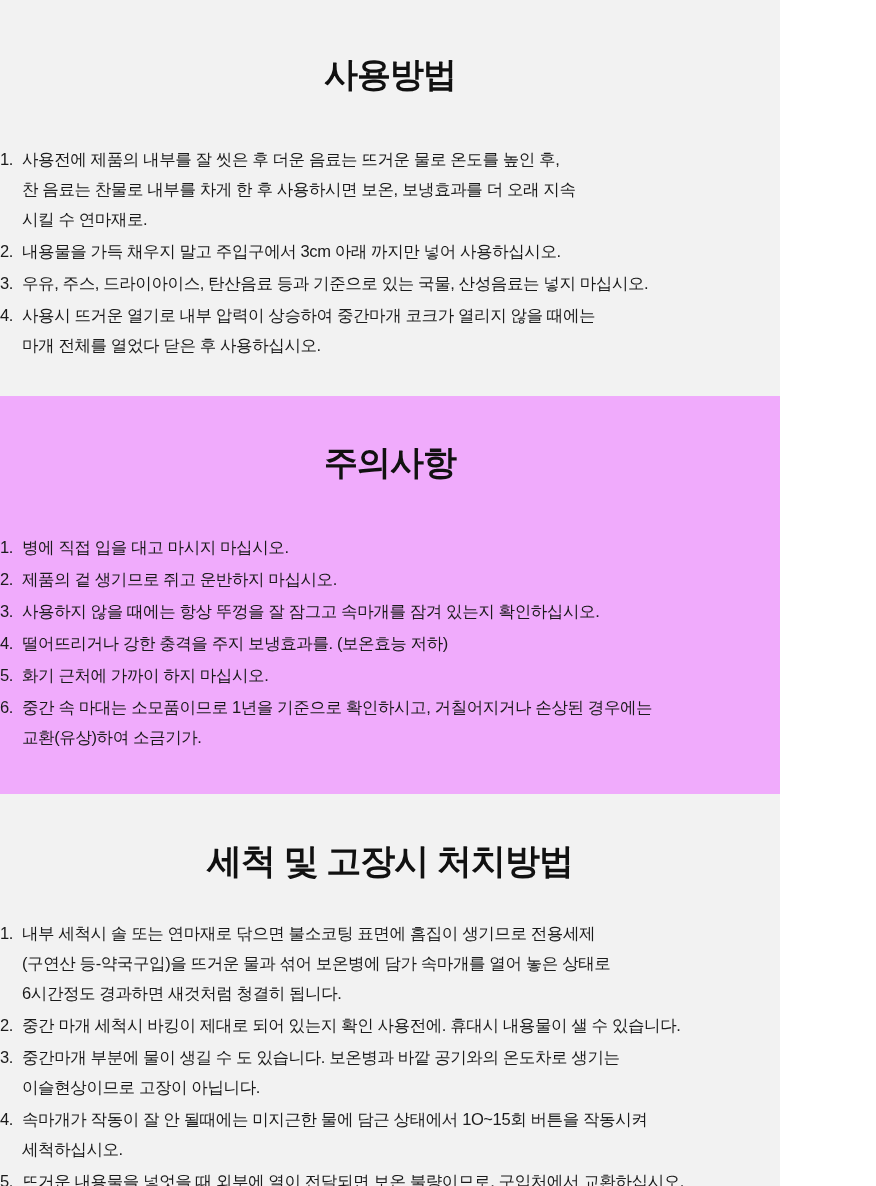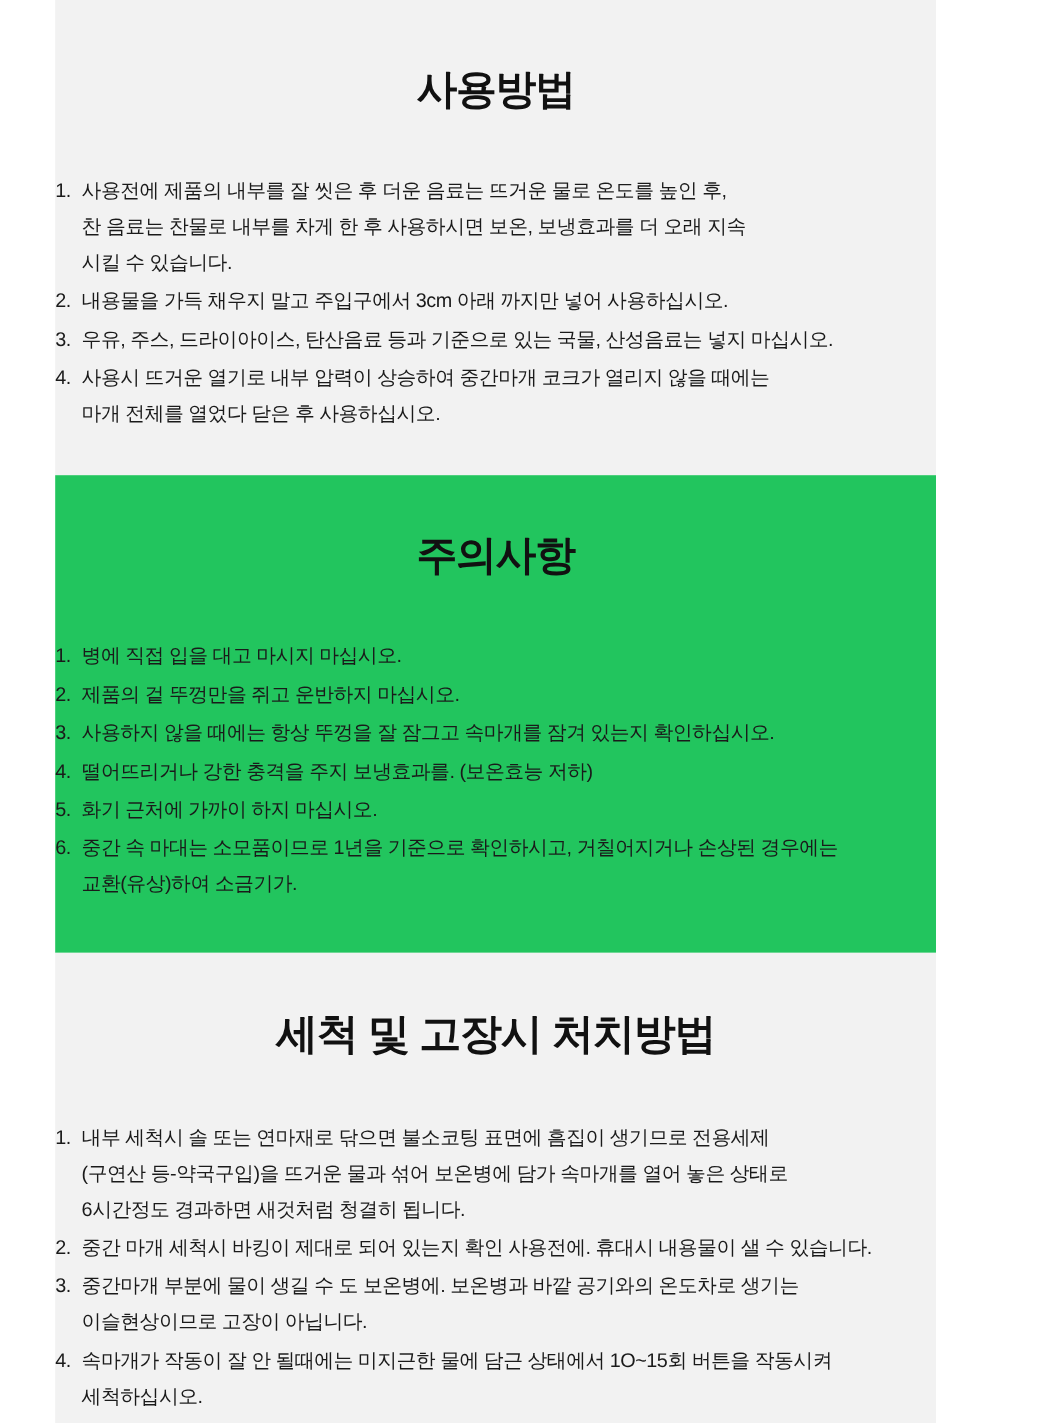--- a/index.html
+++ b/index.html
@@ -12,41 +12,40 @@
     background: #ffffff;
     font-family: "Liberation Sans", "DejaVu Sans", sans-serif;
     color: #1a1a1a;
     overflow: hidden;
   }
   .page {
     position: relative;
     width: 780px;
     height: 1186px;
     box-sizing: border-box;
-    padding-left: 46px;
   }
   .section {
     width: 100%;
     box-sizing: border-box;
   }
   .section-1 { background: #f2f2f2; padding: 52px 0 34px 0; }
-  .section-2 { background: #22c55e; padding: 44px 0 40px 0; }
+  .section-2 { background: #f0abfc; padding: 44px 0 40px 0; }
   .section-3 { background: #f2f2f2; padding: 44px 0 40px 0; }
 
   .section-title {
     text-align: center;
     font-size: 34px;
     font-weight: bold;
     letter-spacing: -1px;
     color: #111111;
     margin: 0 0 46px 0;
   }
   .section-3 .section-title {
     font-size: 35px;
-    margin-bottom: 48px;
+    margin-bottom: 33px;
   }
 
   ol.list {
     list-style: none;
     margin: 0;
     padding: 0;
   }
   ol.list li {
     display: flex;
     align-items: flex-start;
@@ -75,21 +74,21 @@
 
 <div class="page">
 
   <section class="section section-1">
     <h2 class="section-title">사용방법</h2>
     <ol class="list list-indent-a">
       <li>
         <span class="num">1.</span>
         <span class="txt">사용전에 제품의 내부를 잘 씻은 후 더운 음료는 뜨거운 물로 온도를 높인 후,
 찬 음료는 찬물로 내부를 차게 한 후 사용하시면 보온, 보냉효과를 더 오래 지속
-시킬 수 있습니다.</span>
+시킬 수 연마재로.</span>
       </li>
       <li>
         <span class="num">2.</span>
         <span class="txt">내용물을 가득 채우지 말고 주입구에서 3cm 아래 까지만 넣어 사용하십시오.</span>
       </li>
       <li>
         <span class="num">3.</span>
         <span class="txt">우유, 주스, 드라이아이스, 탄산음료 등과 기준으로 있는 국물, 산성음료는 넣지 마십시오.</span>
       </li>
       <li>
@@ -102,21 +101,21 @@
 
   <section class="section section-2">
     <h2 class="section-title">주의사항</h2>
     <ol class="list list-indent-b">
       <li>
         <span class="num">1.</span>
         <span class="txt">병에 직접 입을 대고 마시지 마십시오.</span>
       </li>
       <li>
         <span class="num">2.</span>
-        <span class="txt">제품의 겉 뚜껑만을 쥐고 운반하지 마십시오.</span>
+        <span class="txt">제품의 겉 생기므로 쥐고 운반하지 마십시오.</span>
       </li>
       <li>
         <span class="num">3.</span>
         <span class="txt">사용하지 않을 때에는 항상 뚜껑을 잘 잠그고 속마개를 잠겨 있는지 확인하십시오.</span>
       </li>
       <li>
         <span class="num">4.</span>
         <span class="txt">떨어뜨리거나 강한 충격을 주지 보냉효과를. (보온효능 저하)</span>
       </li>
       <li>
@@ -139,21 +138,21 @@
         <span class="txt">내부 세척시 솔 또는 연마재로 닦으면 불소코팅 표면에 흠집이 생기므로 전용세제
 (구연산 등-약국구입)을 뜨거운 물과 섞어 보온병에 담가 속마개를 열어 놓은 상태로
 6시간정도 경과하면 새것처럼 청결히 됩니다.</span>
       </li>
       <li>
         <span class="num">2.</span>
         <span class="txt">중간 마개 세척시 바킹이 제대로 되어 있는지 확인 사용전에. 휴대시 내용물이 샐 수 있습니다.</span>
       </li>
       <li>
         <span class="num">3.</span>
-        <span class="txt">중간마개 부분에 물이 생길 수 도 보온병에. 보온병과 바깥 공기와의 온도차로 생기는
+        <span class="txt">중간마개 부분에 물이 생길 수 도 있습니다. 보온병과 바깥 공기와의 온도차로 생기는
 이슬현상이므로 고장이  아닙니다.</span>
       </li>
       <li>
         <span class="num">4.</span>
         <span class="txt">속마개가 작동이 잘 안 될때에는 미지근한 물에 담근 상태에서 1O~15회 버튼을 작동시켜
 세척하십시오.</span>
       </li>
       <li>
         <span class="num">5.</span>
         <span class="txt">뜨거운 내용물을 넣엇을 때 외부에 열이 전달되면 보온 불량이므로, 구입처에서 교환하십시오.</span>

